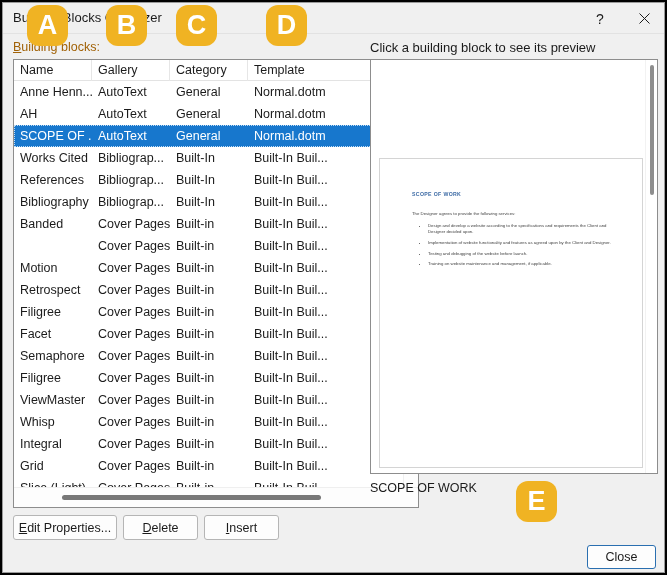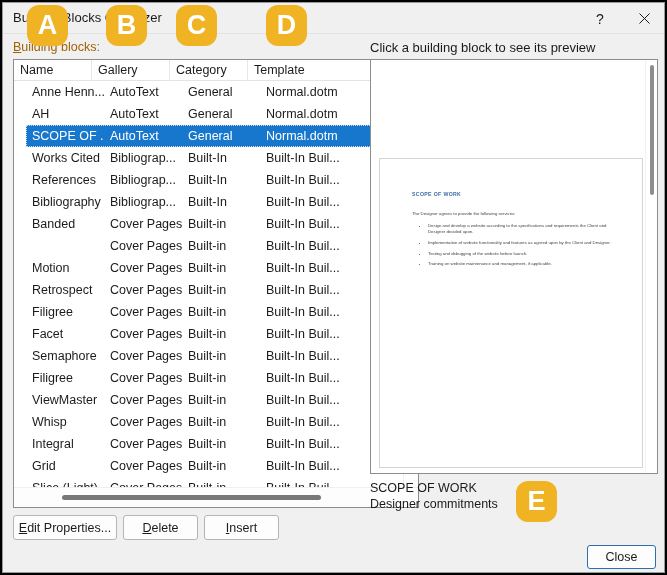--- a/index.html
+++ b/index.html
@@ -69,21 +69,21 @@
     position: absolute; top: 0; height: 21px;
     font-size: 12.5px; color: #1b1b1b;
     line-height: 21px;
     padding-left: 6px;
     border-right: 1px solid #e6e6e6;
     overflow: hidden; white-space: nowrap;
   }
   .hcell.last { border-right: none; }
 
   .rows {
-    position: absolute; left: 12px; top: 21px;
+    position: absolute; left: 0; top: 21px;
     width: 100%; height: 406px;
     overflow: hidden;
   }
   .row {
     position: relative;
     height: 22px;
     white-space: nowrap;
   }
   .row.selected { background: #1777cd; color: #ffffff; }
   .row.selected::after {
@@ -423,21 +423,20 @@
           <li>Training on website maintenance and management, if applicable.</li>
         </ul>
     </div>
     <div class="preview-vscroll">
       <div class="preview-vthumb"></div>
     </div>
   </div>
 
   <div class="caption">
     <div>SCOPE OF WORK</div>
-    <div>Designer commitments</div>
   </div>
 
   <div id="btn-close">Close</div>
 
   <div class="badge" id="badge-a">A</div>
   <div class="badge" id="badge-b">B</div>
   <div class="badge" id="badge-c">C</div>
   <div class="badge" id="badge-d">D</div>
   <div class="badge" id="badge-e">E</div>
 

